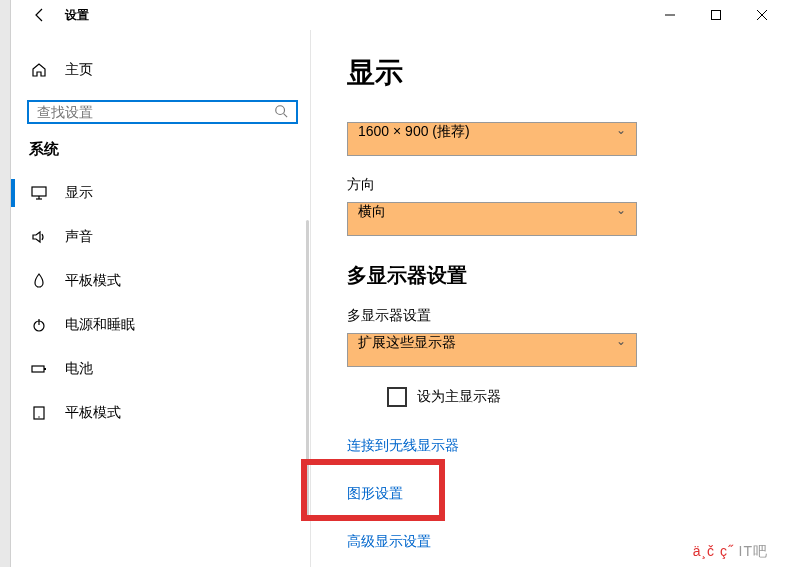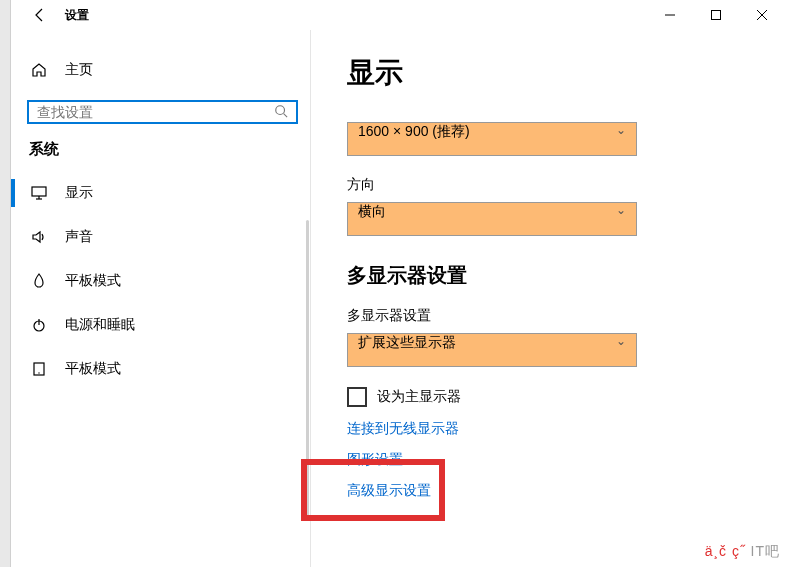--- a/index.html
+++ b/index.html
@@ -198,48 +198,49 @@
     .section-title {
       font-size: 20px;
       font-weight: 600;
       margin: 26px 0 18px 0;
     }
     .checkbox-row {
       display: flex;
       align-items: center;
       margin-top: 18px;
       cursor: pointer;
+      margin-left: 40px;
     }
     .checkbox-box {
       width: 20px;
       height: 20px;
       border: 2px solid #333;
       margin-right: 10px;
     }
     .checkbox-label {
       font-size: 14px;
     }
     .link-item {
       color: #0066cc;
       font-size: 14px;
-      margin-top: 13px;
+      margin-top: 30px;
       cursor: pointer;
     }
     .highlight-box {
       position: absolute;
       border: 6px solid #e03030;
       left: 301px;
       top: 459px;
       width: 144px;
       height: 62px;
       pointer-events: none;
     }
     .watermark {
       position: absolute;
-      right: 20px;
+      right: 32px;
       bottom: 6px;
       font-size: 14px;
       color: #e03030;
       letter-spacing: 1px;
     }
     .watermark .gray {
       color: #999;
     }
   </style>
 </head>
@@ -331,20 +332,29 @@
               <svg width="16" height="16" viewBox="0 0 16 16">
                 <circle cx="8" cy="9" r="5" stroke="#000" stroke-width="1.2" fill="none"></circle>
                 <line x1="8" y1="2" x2="8" y2="8" stroke="#000" stroke-width="1.2"></line>
               </svg>
             </span>
           <span class="label">电源和睡眠</span>
         </li>
         <li class="nav-item">
           <span class="icon">
               <svg width="16" height="16" viewBox="0 0 16 16">
+                <rect x="1" y="5" width="12" height="6" stroke="#000" stroke-width="1.2" fill="none"></rect>
+                <rect x="13" y="7" width="2" height="2" fill="#000"></rect>
+              </svg>
+            </span>
+          <span class="label">电池</span>
+        </li>
+        <li class="nav-item">
+          <span class="icon">
+              <svg width="16" height="16" viewBox="0 0 16 16">
                 <rect x="3" y="2" width="10" height="12" stroke="#000" stroke-width="1.2" fill="none"></rect>
                 <circle cx="8" cy="12" r="0.7" fill="#000"></circle>
               </svg>
             </span>
           <span class="label">平板模式</span>
         </li>
       </ul>
 
       <div class="sidebar-scrollbar"></div>
     </div>

